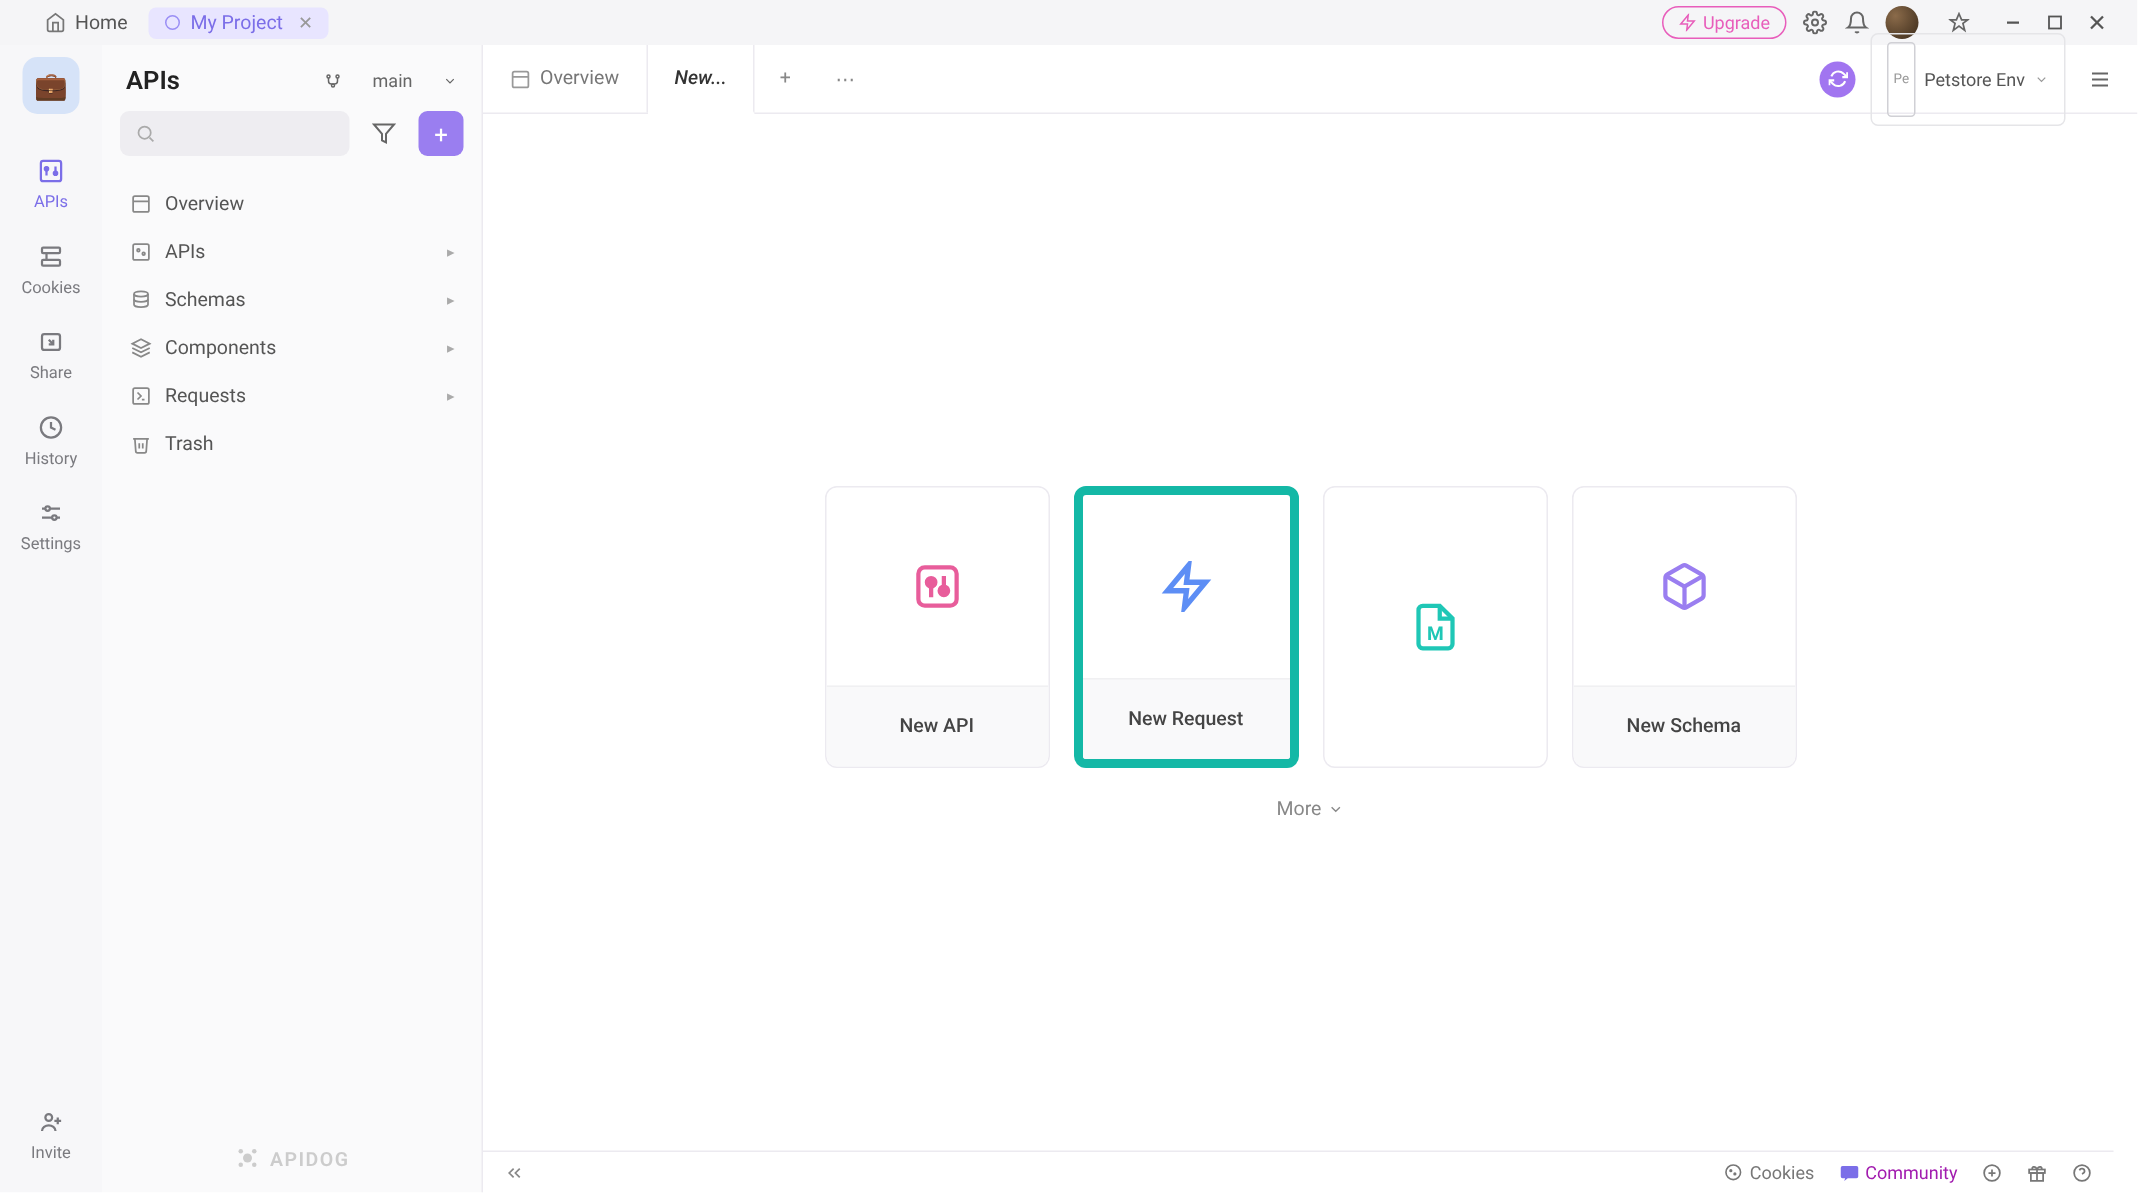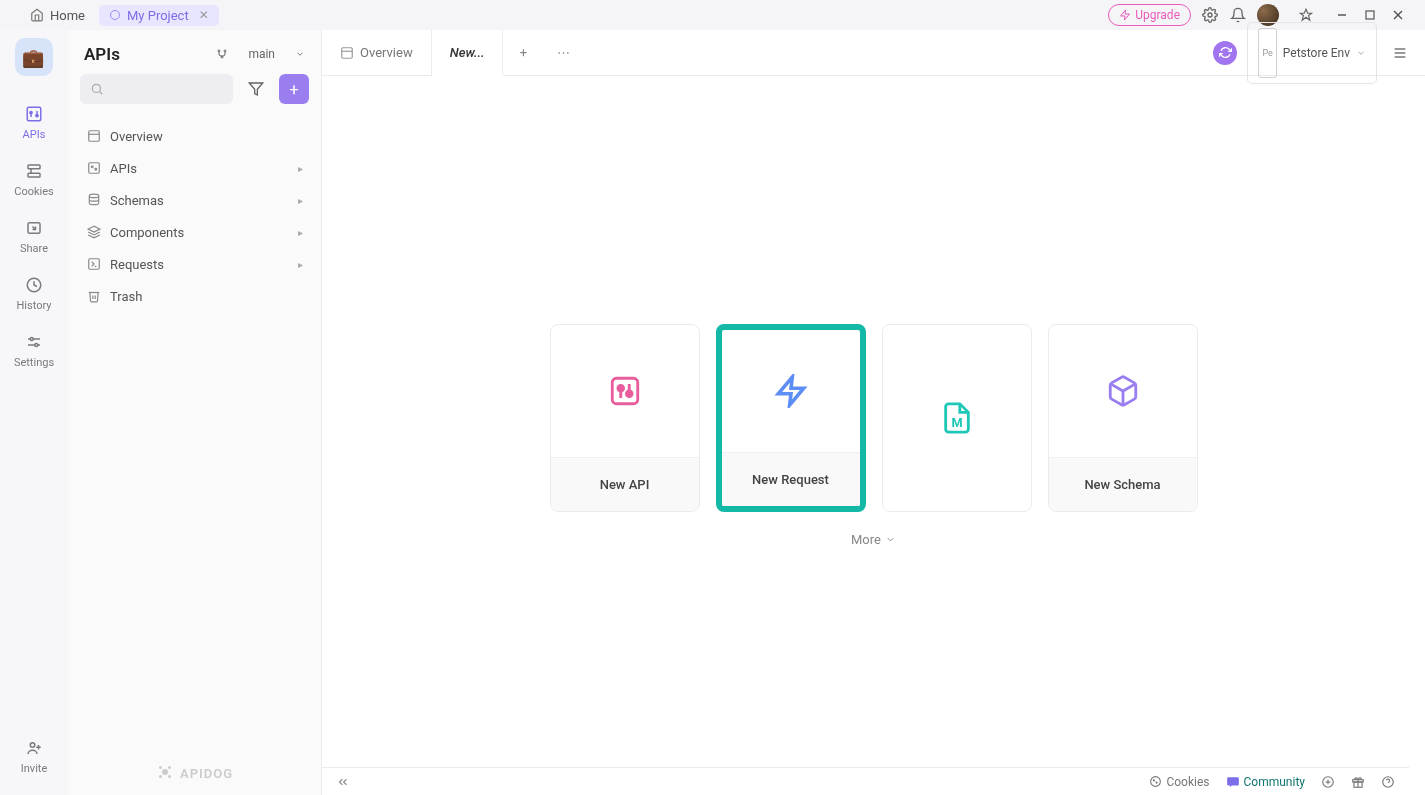--- a/index.html
+++ b/index.html
@@ -65,21 +65,21 @@
 .card-icon-zone { flex: 1; display: flex; align-items: center; justify-content: center; }
 .card-icon-zone svg { width: 34px; height: 34px; }
 .card-label { height: 54px; background: #f9f9fa; display: flex; align-items: center; justify-content: center; font-size: 13px; color: #444; border-top: 1px solid #f0f0f2; font-weight: 500; }
 .more-link { margin-top: 20px; color: #888; font-size: 13px; display: flex; align-items: center; gap: 4px; cursor: pointer; justify-content: center; }
 
 
 .bottom-bar { position: absolute; left: 0; right: 16px; bottom: 0; height: 28px; border-top: 1px solid #eceaf0; display: flex; align-items: center; padding: 0 14px; background: #fff; }
 .bb-left { color: #888; cursor: pointer; }
 .bb-right { margin-left: auto; display: flex; align-items: center; gap: 16px; color: #777; font-size: 12px; }
 .bb-item { display: flex; align-items: center; gap: 4px; cursor: pointer; }
-.bb-item.purple { color: #0f766e; }
+.bb-item.purple { color: #a21caf; }
 
 svg { display: block; }
 </style>
 </head>
 <body>
 
 <div class="titlebar">
   <div class="titlebar-left">
     <div class="home-tab">
       <svg width="14" height="14" viewBox="0 0 24 24" fill="none" stroke="#777" stroke-width="2">

